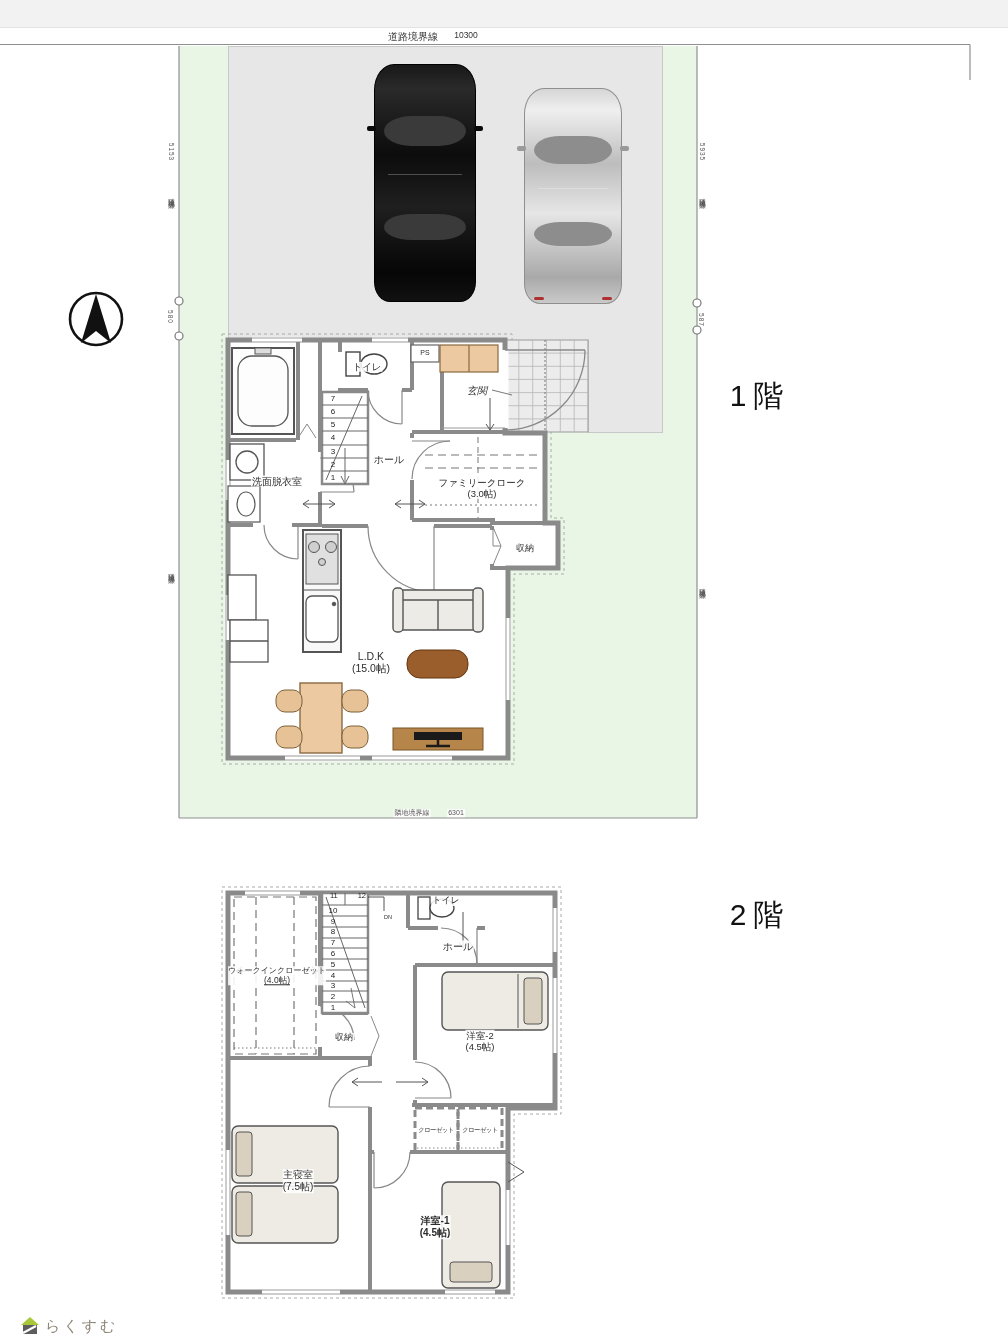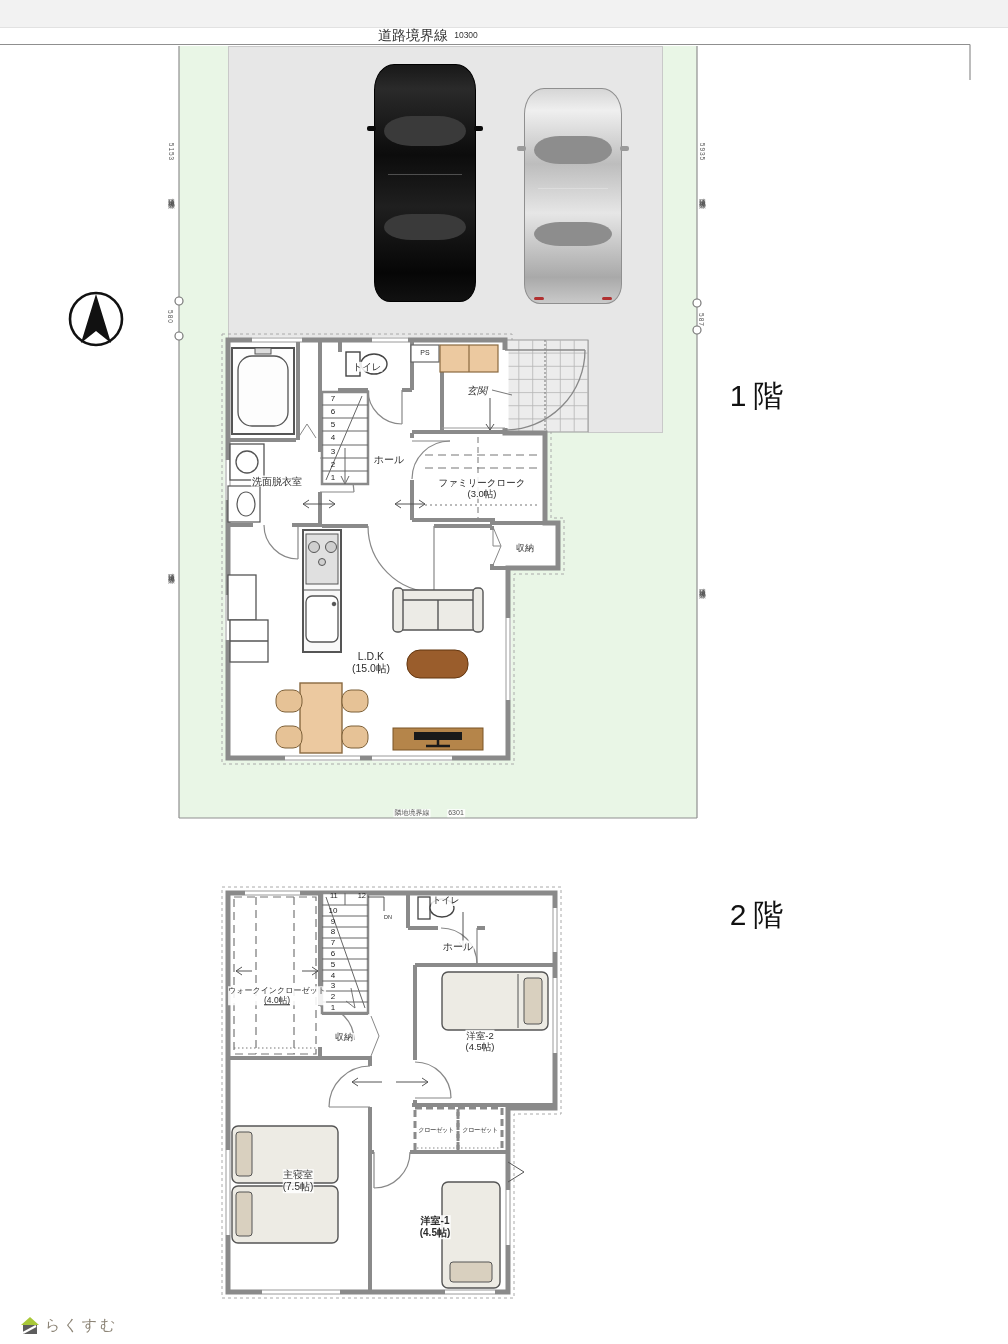--- a/index.html
+++ b/index.html
@@ -31,21 +31,21 @@
   .car.silver .body{background:linear-gradient(180deg,#d6d6d6 0%,#efefef 10%,#bdbdbd 35%,#e6e6e6 58%,#a9a9a9 88%,#c9c9c9 100%);border:1px solid #8f8f8f;}
   .car .wind{position:absolute;left:10%;width:80%;border-radius:40%/60%;}
   .car.black .wind{background:#3a3a3a;}
   .car.silver .wind{background:#8d8d8d;}
   .car .roofln{position:absolute;left:14%;width:72%;height:1px;background:rgba(255,255,255,.25);}
   .car .mirror{position:absolute;width:9px;height:5px;border-radius:2px;}
   .car.black .mirror{background:#0a0a0a;}
   .car.silver .mirror{background:#9a9a9a;}
   .car .tail{position:absolute;width:10px;height:3px;border-radius:2px;background:#b03030;bottom:4px;}
   
-  .logo{position:absolute;left:20px;top:1316px;display:flex;gap:5px;cursor:pointer;}
+  .logo{position:absolute;left:20px;top:1316px;display:flex;align-items:center;gap:5px;cursor:pointer;}
   .logo .txt{font-size:15px;letter-spacing:3px;color:#8d8577;}
 </style>
 </head>
 <body>
 
 <div class="canvas">
 
   <div class="topbar"></div>
   <div class="site-green"></div>
   <div class="parking"></div>
@@ -398,21 +398,21 @@
       <line x1="463" y1="912" x2="463" y2="948"></line>
         <path d="M459,942 L463,948 L467,942"></path>
       <line x1="236" y1="971" x2="252" y2="971"></line>
         <path d="M242,967 L236,971 L242,975"></path>
       <line x1="302" y1="971" x2="318" y2="971"></line>
         <path d="M312,967 L318,971 L312,975"></path>
       <path d="M508,1162 L524,1172 L508,1182"></path>
     </g>
   </svg>
 
-  <span class="lb" style="left:413px;top:36px;font-size:14px;background:transparent;color:#333;">道路境界線</span>
+  <span class="lb" style="left:413px;top:36px;font-size:10px;background:transparent;color:#333;">道路境界線</span>
   <span class="lb" style="left:466px;top:36px;font-size:8.5px;background:transparent;color:#333;text-align:center;">10300</span>
   <span class="lb" style="left:412px;top:813px;font-size:7px;color:#555;">隣地境界線</span>
   <span class="lb" style="left:456px;top:813px;font-size:7px;color:#555;">6301</span>
 
   <span class="vtext" style="left:171px;top:152px;font-size:6.5px;">5153</span>
   <span class="vtext" style="left:171px;top:195px;font-size:6.5px;">隣地境界線</span>
   <span class="vtext" style="left:170px;top:317px;font-size:6.5px;">580</span>
   <span class="vtext" style="left:171px;top:570px;font-size:6.5px;">隣地境界線</span>
   <span class="vtext" style="left:702px;top:152px;font-size:6.5px;">5935</span>
   <span class="vtext" style="left:702px;top:195px;font-size:6.5px;">隣地境界線</span>
@@ -442,21 +442,21 @@
       <span>5</span>
       <span>4</span>
       <span>3</span>
       <span>2</span>
       <span>1</span>
     </div>
 
   <span class="lb" style="left:446px;top:901px;font-size:9px;">トイレ</span>
   <span class="lb" style="left:388px;top:917px;font-size:5.5px;background:transparent;">DN</span>
   <span class="lb" style="left:458px;top:946px;font-size:10px;">ホール</span>
-  <div class="lb2" style="left:277px;top:996px;font-size:8px;">
+  <div class="lb2" style="left:277px;top:976px;font-size:8px;">
     <span>ウォークインクローゼット</span>
     <span style="font-size:8.5px;text-decoration:underline;">(4.0帖)</span>
   </div>
   <span class="lb" style="left:344px;top:1038px;font-size:9px;">収納</span>
   <div class="lb2" style="left:480px;top:1041px;font-size:9.5px;text-align:center;">
     <span>洋室-2</span>
     <span>(4.5帖)</span>
   </div>
   <span class="lb" style="left:436px;top:1130px;font-size:6.3px;letter-spacing:-0.5px;">クローゼット</span>
   <span class="lb" style="left:480px;top:1130px;font-size:6.3px;letter-spacing:-0.5px;">クローゼット</span>

